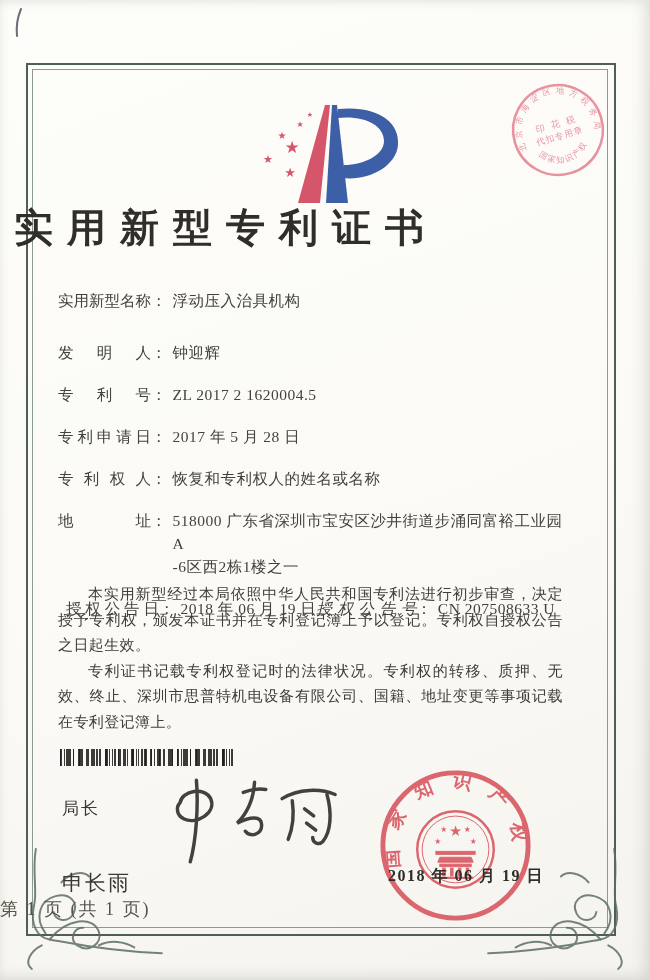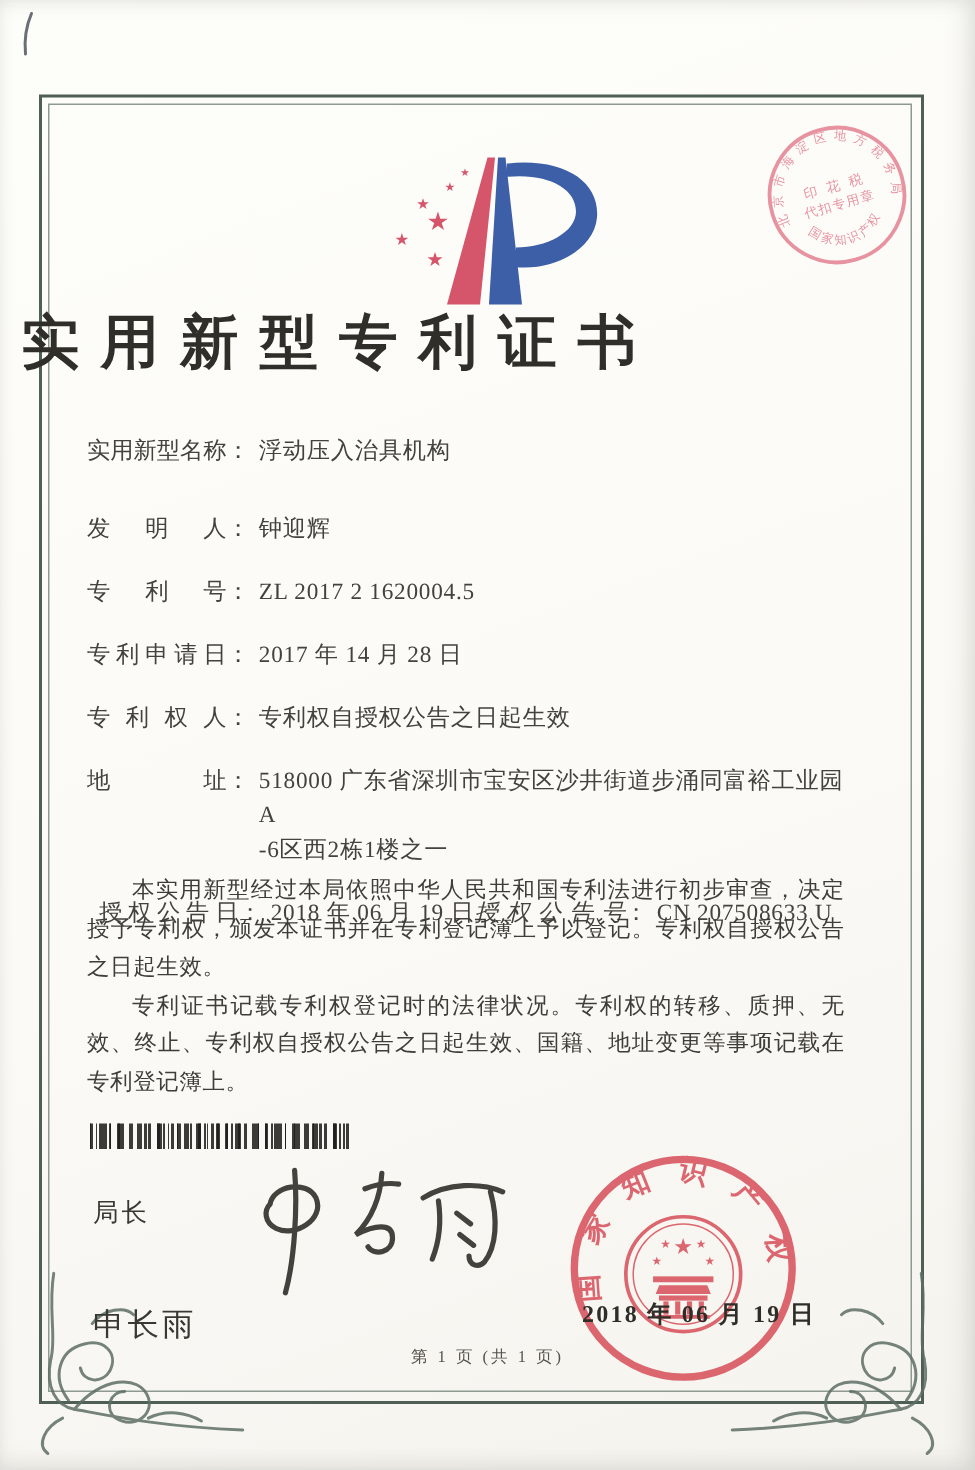--- a/index.html
+++ b/index.html
@@ -35,21 +35,21 @@
     background:
       repeating-linear-gradient(90deg,#22211e 0 2px,transparent 2px 4px,#22211e 4px 5px,transparent 5px 9px),
       repeating-linear-gradient(90deg,#22211e 0 1px,transparent 1px 6px,#22211e 6px 9px,transparent 9px 13px);
     background-blend-mode:multiply;opacity:.88;}
   
   .sig-title{left:62px;top:797px;font-size:17px;letter-spacing:2px;color:#3a3832;}
   .sig-name{left:62px;top:827px;font-size:21px;letter-spacing:2px;color:#3a3832;margin-top:42px;}
   
   .seal-date{left:388px;top:866px;font-size:16px;font-weight:600;letter-spacing:1.5px;color:#2f2d28;}
   
-  .footer{left:0;top:897px;width:100%;text-align:center;font-size:11px;letter-spacing:2px;color:#55534c;}
+  .footer{left:0;top:897px;width:100%;font-size:18px;letter-spacing:2px;color:#55534c;}
   svg{display:block;}
   .orn-right{transform:scaleX(-1);}
 </style>
 </head>
 <body>
 
 <div class="page">
 
   <svg class="abs" style="left:8px;top:6px" width="22" height="34" viewBox="0 0 22 34">
     <path d="M 13 3 C 10 10 8 20 9 30" stroke="#6a6f76" stroke-width="2" fill="none" stroke-linecap="round"></path>
@@ -104,42 +104,42 @@
     <div class="row first">
       <span class="lbl">实用新型名称</span><span class="colon">：</span><span class="val">浮动压入治具机构</span>
     </div>
     <div class="row">
       <span class="lbl">发明人</span><span class="colon">：</span><span class="val">钟迎辉</span>
     </div>
     <div class="row">
       <span class="lbl">专利号</span><span class="colon">：</span><span class="val">ZL 2017 2 1620004.5</span>
     </div>
     <div class="row">
-      <span class="lbl">专利申请日</span><span class="colon">：</span><span class="val">2017 年 14 月 28 日</span>
-    </div>
-    <div class="row">
-      <span class="lbl">专利权人</span><span class="colon">：</span><span class="val">专利权自授权公告之日起生效</span>
+      <span class="lbl">专利申请日</span><span class="colon">：</span><span class="val">2017 年 5 月 28 日</span>
+    </div>
+    <div class="row">
+      <span class="lbl">专利权人</span><span class="colon">：</span><span class="val">恢复和专利权人的姓名或名称</span>
     </div>
     <div class="row">
       <span class="lbl">地址</span><span class="colon">：</span><span class="val">518000 广东省深圳市宝安区沙井街道步涌同富裕工业园A
 -6区西2栋1楼之一</span>
     </div>
     <div class="grant-row">
       <span>
         <span class="lbl">授权公告日</span><span class="colon">：</span><span class="val">2018 年 06 月 19 日</span>
       </span>
       <span>
         <span class="lbl2">授权公告号</span><span class="colon">：</span><span class="val">CN 207508633 U</span>
       </span>
     </div>
   </div>
 
   <div class="abs paras">
     <p>本实用新型经过本局依照中华人民共和国专利法进行初步审查，决定授予专利权，颁发本证书并在专利登记簿上予以登记。专利权自授权公告之日起生效。</p>
-    <p>专利证书记载专利权登记时的法律状况。专利权的转移、质押、无效、终止、专利权自授权公告之日起生效、国籍、地址变更等事项记载在专利登记簿上。</p>
+    <p>专利证书记载专利权登记时的法律状况。专利权的转移、质押、无效、终止、深圳市思普特机电设备有限公司、国籍、地址变更等事项记载在专利登记簿上。</p>
   </div>
 
   <div class="abs barcode"></div>
 
   <div class="abs sig-title">局长</div>
   <div class="abs sig-name">申长雨</div>
 
   <svg class="abs" style="left:155px;top:768px" width="195" height="102" viewBox="0 0 190 100">
     <g stroke="#2b2923" stroke-width="3.4" fill="none" stroke-linecap="round" opacity="0.88">
       <path d="M 24 34 C 26 22 48 18 54 30 C 60 44 40 56 28 50 C 20 46 20 38 24 34"></path>

